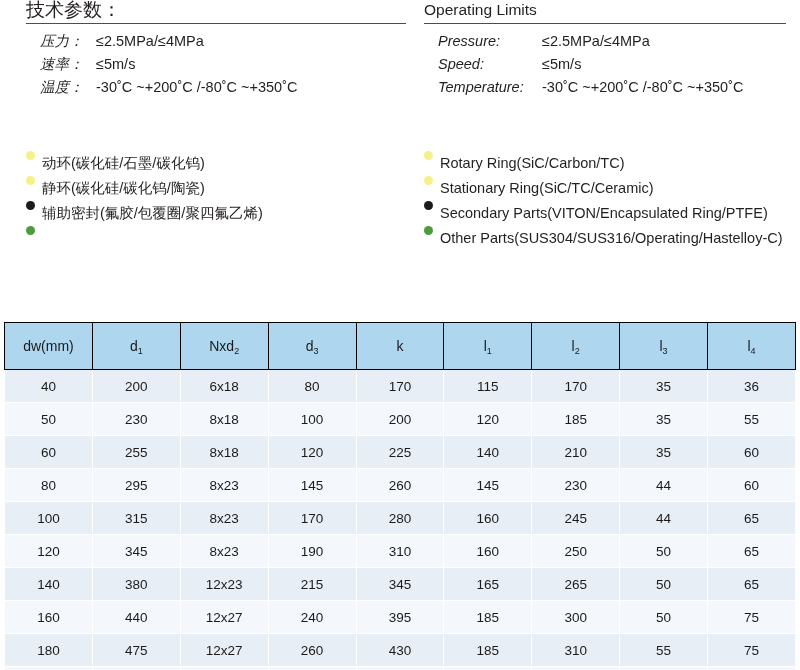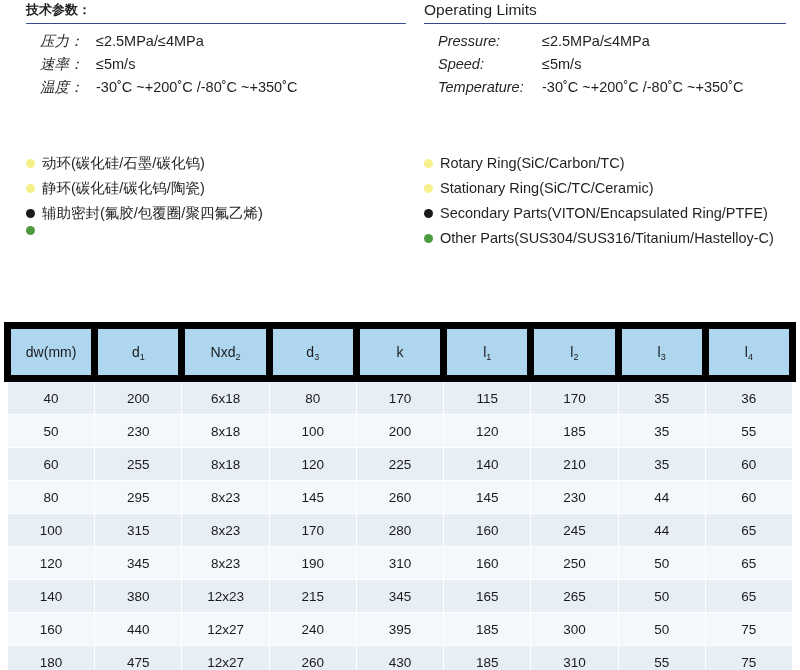--- a/index.html
+++ b/index.html
@@ -30,22 +30,22 @@
     padding-left: 18px;
   }
   .spec-title {
     font-size: 15.5px;
     font-weight: normal;
     padding-bottom: 3px;
     margin-bottom: 0;
     line-height: 20px;
   }
   .spec-title.cn {
-    font-weight: bold;
-    font-size: 13px;
+    font-weight: normal;
+    font-size: 19px;
   }
   .rule {
     height: 1px;
     background: #3a4a8c;
     margin: 0 0 6px 0;
   }
   .spec-row {
     display: flex;
     font-size: 14.5px;
     line-height: 23px;
@@ -73,21 +73,20 @@
   }
   .mat-col {
     width: 50%;
     box-sizing: border-box;
   }
   .mat-col.right {
     padding-left: 18px;
   }
   .mat-row {
     display: flex;
-    align-items: center;
     font-size: 14.5px;
     line-height: 25px;
     white-space: nowrap;
   }
   .bullet {
     width: 9px;
     height: 9px;
     border-radius: 50%;
     margin-right: 7px;
     flex: none;
@@ -105,21 +104,21 @@
     border-collapse: collapse;
     width: 792px;
     table-layout: fixed;
     font-size: 13.5px;
   }
   th {
     background: #aed6ef;
     color: #1b1b1b;
     font-weight: normal;
     height: 44px;
-    border: 7px solid #000000;
+    border: 1px solid #000000;
     font-size: 14px;
   }
   td {
     height: 30px;
     border: 1px solid #ffffff;
     text-align: center;
     color: #1b1b1b;
   }
   tbody tr:nth-child(odd) td {
     background: #e8eef6;
@@ -200,21 +199,21 @@
     <div class="mat-row">
       <span class="bullet" style="background:#f5f08a"></span>
       <span>Stationary Ring(SiC/TC/Ceramic)</span>
     </div>
     <div class="mat-row">
       <span class="bullet" style="background:#1b1b1b"></span>
       <span>Secondary Parts(VITON/Encapsulated Ring/PTFE)</span>
     </div>
     <div class="mat-row">
       <span class="bullet" style="background:#4e9a3e"></span>
-      <span>Other Parts(SUS304/SUS316/Titanium/Hastelloy-C)</span>
+      <span>Other Parts(SUS304/SUS316/Operating/Hastelloy-C)</span>
     </div>
   </div>
 </div>
 
 <div class="table-wrap">
   <table>
     <thead>
       <tr>
         <th><span>dw(mm)</span></th>
         <th><span>d</span><sub>1</sub></th>

